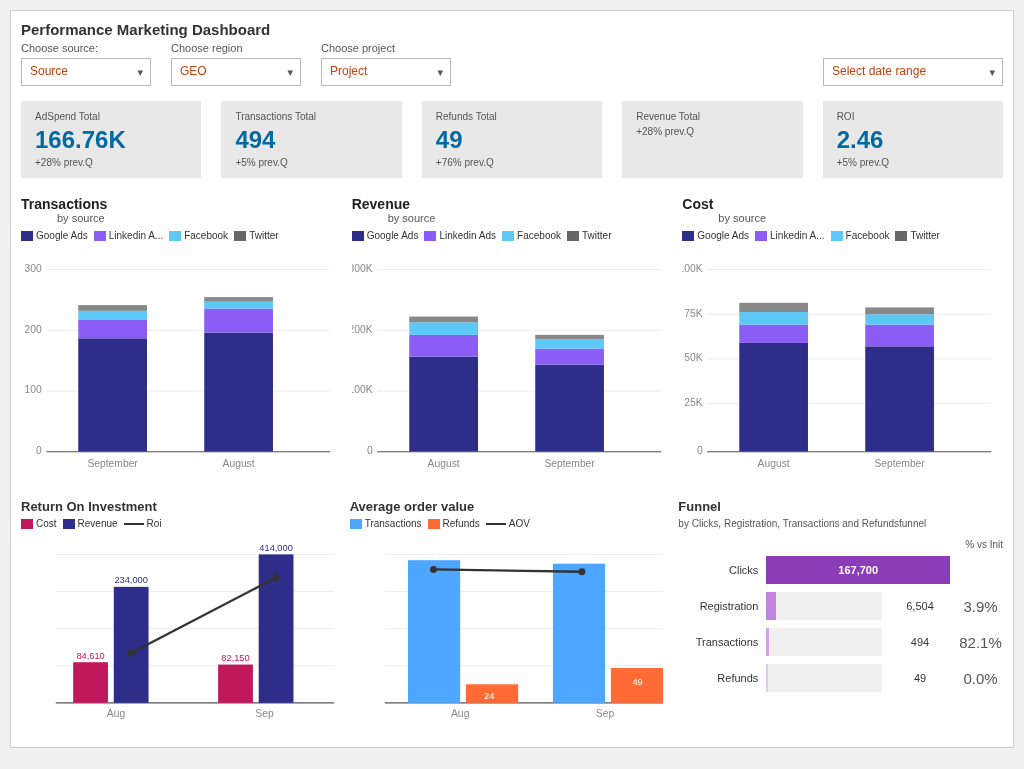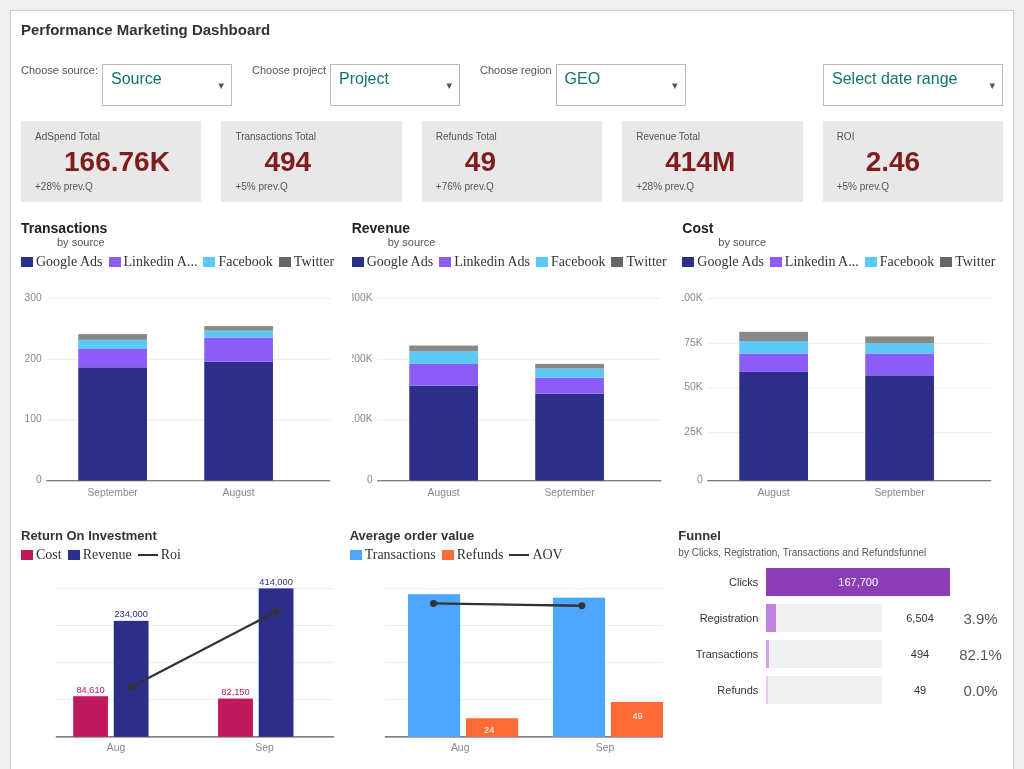--- a/index.html
+++ b/index.html
@@ -1,43 +1,43 @@
 <!DOCTYPE html>
 <html><head>
   <meta charset="utf-8">
   <style>
     * { box-sizing: border-box; margin: 0; padding: 0; }
     body { font-family: Arial, sans-serif; background: #f0f0f0; font-size: 12px; color: #333; }
     .dashboard { background: #fff; margin: 10px; padding: 10px; border: 1px solid #ccc; }
-    .dashboard-title { font-size: 15px; font-weight: bold; margin-bottom: 26px; color: #333; }
+    .dashboard-title { font-size: 15px; font-weight: bold; margin-bottom: 4px; color: #333; }
     
     
     .filters-row { display: flex; align-items: flex-end; gap: 20px; margin-bottom: 15px; }
-    .filter-group { display: flex; flex-direction: row; gap: 4px; }
+    .filter-group { display: flex; flex-direction: column; gap: 4px; }
     .filter-label { font-size: 11px; color: #555; }
-    .filter-select { border: 1px solid #bbb; background: #fff; padding: 5px 25px 18px 8px; font-size: 16px; color: #0f766e; appearance: none; cursor: pointer; min-width: 130px; position: relative; }
+    .filter-select { border: 1px solid #bbb; background: #fff; padding: 5px 25px 7px 8px; font-size: 12px; color: #c2410c; appearance: none; cursor: pointer; min-width: 130px; position: relative; }
     .select-wrapper { position: relative; display: inline-block; }
     .select-wrapper::after { content: "▾"; position: absolute; right: 8px; top: 50%; transform: translateY(-50%); pointer-events: none; color: #555; font-size: 11px; }
     .date-range-wrapper { margin-left: auto; }
     .date-range-select { min-width: 180px; }
 
     
     .kpi-row { display: flex; gap: 20px; margin-bottom: 18px; }
     .kpi-card { background: #e8e8e8; padding: 10px 14px; flex: 1; }
     .kpi-label { font-size: 10px; color: #555; margin-bottom: 4px; }
-    .kpi-value { font-size: 28px; font-weight: bold; color: #7f1d1d; margin-left: 29px; }
+    .kpi-value { font-size: 24px; font-weight: bold; color: #0369a1; }
     .kpi-change { font-size: 10px; color: #555; margin-top: 3px; }
 
     
     .charts-row { display: flex; gap: 10px; margin-bottom: 18px; }
     .chart-panel { flex: 1; }
     .chart-title { font-size: 14px; font-weight: bold; color: #222; }
     .chart-subtitle { font-size: 11px; color: #555; margin-bottom: 6px; padding-left: 36px; }
     .legend { display: flex; flex-wrap: wrap; gap: 6px; margin-bottom: 8px; }
-    .legend-item { display: flex; align-items: center; gap: 3px; font-size: 14px; font-family: Liberation Serif, serif; }
+    .legend-item { display: flex; align-items: center; gap: 3px; font-size: 10px; }
     .legend-color { width: 12px; height: 10px; display: inline-block; }
 
     
     .chart-svg-container { width: 100%; }
 
     
     .bottom-charts-row { display: flex; gap: 4px; }
     .bottom-panel { flex: 1; }
     .bottom-panel-title { font-size: 13px; font-weight: bold; margin-bottom: 4px; }
 
@@ -61,35 +61,35 @@
   <div class="filters-row">
     <div class="filter-group">
       <span class="filter-label">Choose source:</span>
       <div class="select-wrapper">
         <select class="filter-select">
           <option>Source</option>
         </select>
       </div>
     </div>
     <div class="filter-group">
+      <span class="filter-label">Choose region</span>
+      <div class="select-wrapper">
+        <select class="filter-select">
+          <option>GEO</option>
+        </select>
+      </div>
+    </div>
+    <div class="filter-group">
       <span class="filter-label">Choose project</span>
       <div class="select-wrapper">
         <select class="filter-select">
           <option>Project</option>
         </select>
       </div>
     </div>
-    <div class="filter-group">
-      <span class="filter-label">Choose region</span>
-      <div class="select-wrapper">
-        <select class="filter-select">
-          <option>GEO</option>
-        </select>
-      </div>
-    </div>
     <div class="filter-group date-range-wrapper">
       <div class="select-wrapper">
         <select class="filter-select date-range-select">
           <option>Select date range</option>
         </select>
       </div>
     </div>
   </div>
 
   <div class="kpi-row">
@@ -103,21 +103,20 @@
       <div class="kpi-value">494</div>
       <div class="kpi-change">+5% prev.Q</div>
     </div>
     <div class="kpi-card">
       <div class="kpi-label">Refunds Total</div>
       <div class="kpi-value">49</div>
       <div class="kpi-change">+76% prev.Q</div>
     </div>
     <div class="kpi-card">
       <div class="kpi-label">Revenue Total</div>
-      <div class="kpi-value">414M</div>
       <div class="kpi-change">+28% prev.Q</div>
     </div>
     <div class="kpi-card">
       <div class="kpi-label">ROI</div>
       <div class="kpi-value">2.46</div>
       <div class="kpi-change">+5% prev.Q</div>
     </div>
   </div>
 
   <div class="charts-row">
@@ -356,26 +355,31 @@
 
         <text x="95" y="155" font-size="9" fill="#888" text-anchor="middle">Aug</text>
         <text x="220" y="155" font-size="9" fill="#888" text-anchor="middle">Sep</text>
       </svg>
     </div>
 
     <div class="bottom-panel">
       <div class="bottom-panel-title">Funnel</div>
       <div class="funnel-subtitle">by Clicks, Registration, Transactions and Refundsfunnel</div>
 
+      <div style="display:flex; align-items:center; gap:8px; margin-bottom:6px;">
+        <div style="width:80px;"></div>
+        <div style="flex:1;"></div>
+        <div style="width:60px; font-size:10px; color:#555; text-align:right;">% vs Init</div>
+      </div>
 
       <div class="funnel-row">
         <div class="funnel-label">Clicks</div>
         <div class="funnel-bar-container">
           <div class="funnel-bar" style="width:100%; background:#8b3db8; display:flex; align-items:center; justify-content:center;">
-            <span style="font-size:11px; font-weight:normal; color:#fff;">167,700</span>
+            <span style="font-size:11px; font-weight:bold; color:#fff;">167,700</span>
           </div>
         </div>
         <div class="funnel-pct"></div>
       </div>
 
       <div class="funnel-row">
         <div class="funnel-label">Registration</div>
         <div class="funnel-bar-container">
           <div class="funnel-bar" style="width:8%; background:#c084e0; min-width:4px;"></div>
         </div>

